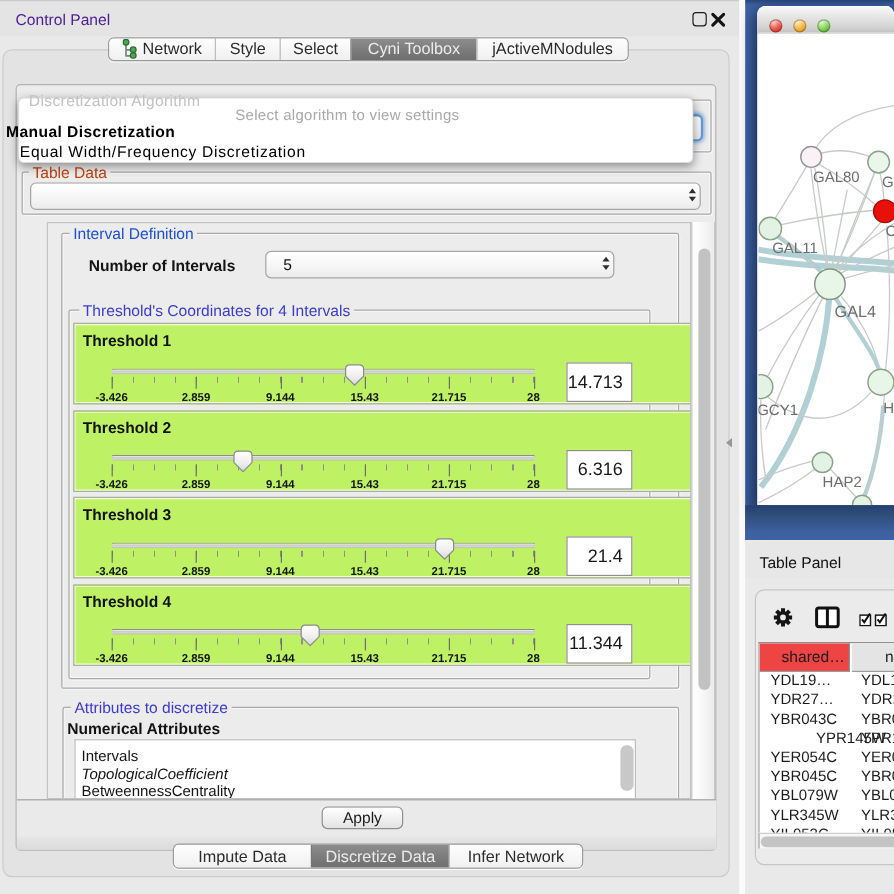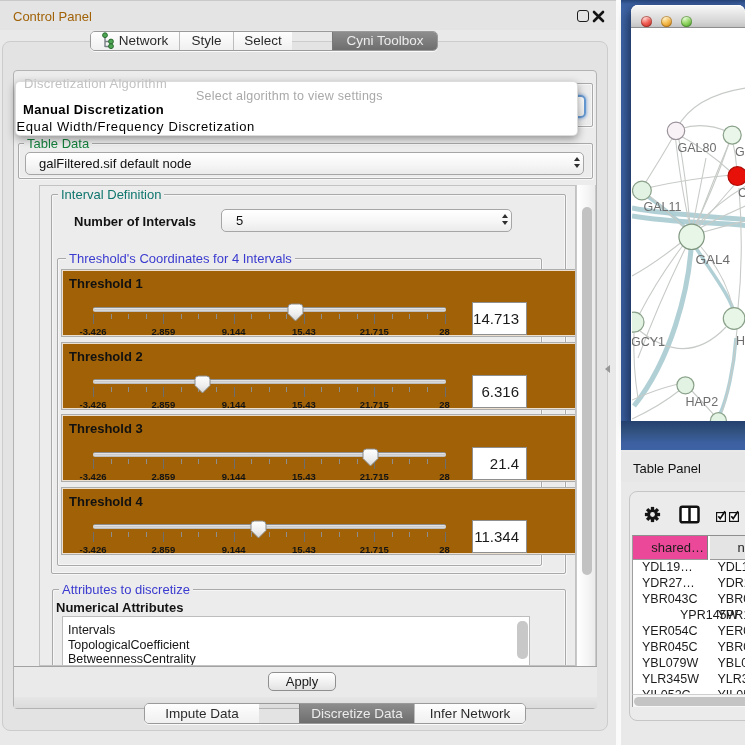--- a/index.html
+++ b/index.html
@@ -2,50 +2,50 @@
 <html><head>
 <meta charset="utf-8">
 <style>
   * { margin:0; padding:0; box-sizing:border-box; }
   html,body { width:745px; height:745px; overflow:hidden; }
   body { font-family:"Liberation Sans", sans-serif; background:#e9e9e9; position:relative; }
   .abs { position:absolute; }
 
   
   #titlebar { left:0; top:0; width:616px; height:30px; background:#e4e4e4; border-top:1px solid #c9c9c9; }
-  #titlebar .t { position:absolute; left:13px; top:8px; font-size:13px; color:#a16207; }
+  #titlebar .t { position:absolute; left:13px; top:8px; font-size:13px; color:#4c1d95; }
 
   
   #outerPanel { left:2px; top:41px; width:606px; height:690px; background:#e3e3e3; border:1px solid #cccccc; border-radius:8px; }
   #innerPanel { left:13px; top:70px; width:584px; height:639px; background:#ececec; border:1px solid #b3b3b3; border-radius:4px; }
 
   
   .seg { display:flex; border:1px solid #9a9a9a; border-radius:5px; overflow:hidden; box-shadow:0 1px 0 rgba(255,255,255,.8);align-items:flex-end; }
   .seg > div { font-size:13.5px; color:#2b2b2b; text-align:center; background:linear-gradient(#fefefe,#f0f0f0); border-left:1px solid #bdbdbd; white-space:nowrap; }
   .seg > div:first-child { border-left:none; }
-  .seg > div.on { background:linear-gradient(#8d8d8d,#6e6e6e); color:#ececec; border-left-color:#787878;margin-left:40px; }
+  .seg > div.on { background:linear-gradient(#8d8d8d,#6e6e6e); color:#ececec; border-left-color:#787878; }
 
   #topTabs { left:90px; top:31px; height:20px; }
   #topTabs > div { line-height:18px; }
   #botTabs { left:144px; top:703px; height:21px; }
   #botTabs > div { line-height:19px; }
 
   
   .gbox { position:absolute; border:1px solid #a9a9a9; border-radius:2px; box-shadow:inset 0 0 0 1px rgba(255,255,255,.55), 1px 1px 0 rgba(255,255,255,.6); }
   .gtitle { position:absolute; font-size:13px; background:#ececec; padding:0 3px; white-space:nowrap; }
 
   
   .combo { position:absolute; background:linear-gradient(#ffffff,#f6f6f6 55%,#ebebeb); border:1px solid #a6a6a6; border-radius:5px; font-size:13px; color:#111; }
   .combo .cv { position:absolute; left:13px; top:0; bottom:0; display:flex; align-items:center; }
   .stepper { position:absolute; width:8px; display:block; }
   .stepper .up { display:block; width:0;height:0;border-left:3.5px solid transparent;border-right:3.5px solid transparent;border-bottom:4.5px solid #2e2e2e; margin-bottom:3px; }
   .stepper .dn { display:block; width:0;height:0;border-left:3.5px solid transparent;border-right:3.5px solid transparent;border-top:4.5px solid #2e2e2e; }
 
   
-  .tbox { position:absolute; left:21px; width:548px; height:68px; border:1px solid #adadad; background:#a16207; box-shadow:inset 0 0 0 1px rgba(255,255,255,.8); }
+  .tbox { position:absolute; left:21px; width:548px; height:68px; border:1px solid #adadad; background:#bef264; box-shadow:inset 0 0 0 1px rgba(255,255,255,.8); }
   .tbox .tt { position:absolute; left:7px; top:6px; font-size:13px; font-weight:bold; color:#111; }
   .track { position:absolute; left:31px; top:36.5px; width:353px; height:5px; border-radius:2px; background:linear-gradient(#f1f1f1,#c9c9c9 45%,#dedede); border-top:1px solid #8d8d8d; border-bottom:1px solid #bdbdbd; }
   .minor { position:absolute; left:31px; top:44px; width:353px; height:5px;
            background:repeating-linear-gradient(90deg,#8e8e8e 0,#8e8e8e 1px,transparent 1px,transparent 17.575px); }
   .maj { position:absolute; top:44px; width:1px; height:10px; background:#6e6e6e; }
   .tl  { position:absolute; top:56px; width:50px; text-align:center; font-size:9.5px; font-weight:bold; color:#141414; }
   .vbox { position:absolute; left:410px; top:32px; width:55px; height:33px; background:#fff; border:1px solid #8f8f8f; font-size:15px; color:#1a1a1a; text-align:right; line-height:31px; padding-right:7px; }
   .thumb { position:absolute; top:32.5px; width:17px; height:19px; }
 
   
@@ -71,46 +71,46 @@
 <div class="abs seg" id="topTabs">
   <div style="width:88px;"><svg width="13" height="17" viewBox="0 0 13 17" style="vertical-align:-4px; margin-right:4px;">
         <path d="M3 4 V15 M3 9.5 H8.5 M3 14.5 H8.5" stroke="#787f86" stroke-width="1.4" fill="none"></path>
         <circle cx="3" cy="3.2" r="2.4" fill="#4da653" stroke="#2c6b31" stroke-width="1"></circle>
         <circle cx="9" cy="9.5" r="2.4" fill="#4da653" stroke="#2c6b31" stroke-width="1"></circle>
         <circle cx="9" cy="14.2" r="2.4" fill="#4da653" stroke="#2c6b31" stroke-width="1"></circle>
       </svg>Network</div>
   <div style="width:54px;">Style</div>
   <div style="width:59px;">Select</div>
   <div class="on" style="width:105px;">Cyni Toolbox</div>
+  <div style="width:126px;">jActiveMNodules</div>
 </div>
 
 <div class="gbox" style="left:18px; top:83px; width:575px; height:44px;"></div>
 <div class="combo" style="left:25px; top:95px; width:561px; height:23px; border:2px solid #6699d2; box-shadow:0 0 3px 1px rgba(100,150,215,.6);"></div>
 
 <div class="gbox" style="left:18px; top:143px; width:575px; height:36px;"></div>
-<div class="gtitle" style="left:24px; top:136px; color:#15803d;">Table Data</div>
+<div class="gtitle" style="left:24px; top:136px; color:#c2410c;">Table Data</div>
 <div class="combo" style="left:25px; top:152px; width:559px; height:23px;">
-  <span class="cv">galFiltered.sif default node</span>
   <span class="stepper" style="left:548px; top:4px;">
       <span class="up"></span>
       <span class="dn"></span>
     </span>
 </div>
 
 <div class="abs" style="left:15px; top:80.5px; width:563px; height:55.5px; border-radius:5px;
      background:#fff; box-shadow:0 3px 8px rgba(0,0,0,.38); border:1px solid rgba(130,130,130,.28);"></div>
 <div class="abs" style="left:24px; top:76px; font-size:13px; color:#c2c2c2; z-index:3; letter-spacing:0.3px;">Discretization Algorithm</div>
 <div class="abs" style="left:196px; top:88.5px; font-size:12.5px; color:#a9a9a9; z-index:3; letter-spacing:0.25px;">Select algorithm to view settings</div>
-<div class="abs" style="left:23px; top:102px; font-size:13px; font-weight:bold; color:#000; letter-spacing:0.35px;">Manual Discretization</div>
+<div class="abs" style="left:5px; top:102px; font-size:13px; font-weight:bold; color:#000; letter-spacing:0.35px;">Manual Discretization</div>
 <div class="abs" style="left:16.5px; top:118.5px; font-size:13px; color:#000; letter-spacing:0.6px;">Equal Width/Frequency Discretization</div>
 
 <div class="abs" id="viewport" style="left:39px; top:185px; width:537px; height:481px; border:1px solid #c2c2c2; background:#ececec; overflow:hidden;">
 
   <div class="gbox" style="left:11px; top:8px; width:515px; height:380px;"></div>
-  <div class="gtitle" style="left:18px; top:1px; color:#0f766e;">Interval Definition</div>
+  <div class="gtitle" style="left:18px; top:1px; color:#1d4ed8;">Interval Definition</div>
   <div class="abs" style="left:34px; top:28px; font-size:13px; font-weight:bold; color:#131313;">Number of Intervals</div>
   <div class="combo" style="left:181px; top:23px; width:291px; height:23px;">
     <span class="cv" style="left:14px;">5</span>
     <span class="stepper" style="left:280px; top:4px;">
         <span class="up"></span>
         <span class="dn"></span>
       </span>
   </div>
 
   <div class="gbox" style="left:17px; top:72px; width:485px; height:308px;"></div>
@@ -227,21 +227,21 @@
     <path d="M1 4.5 Q1 1 4.5 1 L12.5 1 Q16 1 16 4.5 L16 10.5 L8.5 18 L1 10.5 Z" fill="url(#thg3)" stroke="#8a8a8a" stroke-width="1"></path>
   </svg>
   <div class="vbox">11.344</div>
 </div>
 
   <div class="gbox" style="left:12px; top:403px; width:514px; height:90px;"></div>
   <div class="gtitle" style="left:19px; top:396px; color:#3b3bd0;">Attributes to discretize</div>
   <div class="abs" style="left:16px; top:414px; font-size:13px; font-weight:bold; color:#131313;">Numerical Attributes</div>
   <div class="abs" style="left:22px; top:430px; width:468px; height:60px; background:#fff; border:1px solid #bdbdbd; border-bottom:none;">
     <div class="litem" style="top:6px;">Intervals</div>
-    <div class="litem" style="top:20.5px;">TopologicalCoefficient</div>
+    <div class="litem" style="top:20.5px;font-style:italic;">TopologicalCoefficient</div>
     <div class="litem" style="top:35px;">BetweennessCentrality</div>
     <div class="abs" style="left:454px; top:4px; width:10.5px; height:38px; border-radius:5px; background:#c8c8c8;"></div>
   </div>
 </div>
 
 <div class="abs" style="left:576px; top:185px; width:20px; height:481px; background:linear-gradient(90deg,#ffffff,#f6f6f6 55%,#ebebeb); border-left:1px solid #c9c9c9; border-right:1px solid #c9c9c9;"></div>
 <div class="abs" style="left:581.5px; top:207px; width:10.5px; height:368px; border-radius:5.5px; background:#c2c2c2;"></div>
 
 <div class="abs" style="left:14px; top:666px; width:583px; height:31px; background:#eaeaea; border-top:1px solid #a2a2a2;"></div>
 <div class="abs" style="left:14px; top:697px; width:583px; height:11px; background:linear-gradient(#e6e6e6,#dbdbdb);"></div>
@@ -348,21 +348,21 @@
   <rect x="1.5" y="1.7" width="18" height="15.6" rx="1.8" fill="#fff" stroke="#111" stroke-width="2.5"></rect>
   <line x1="10.5" y1="1.7" x2="10.5" y2="17.3" stroke="#111" stroke-width="2.5"></line>
 </svg>
 <svg class="abs" style="left:716px; top:509.5px;" width="26" height="12" viewBox="0 0 26 12">
   <rect x="0.6" y="2.6" width="8.8" height="8.8" fill="#fff" stroke="#111" stroke-width="1.2"></rect>
   <path d="M2.3 6.2 L4.2 8.6 L9 1.2" fill="none" stroke="#111" stroke-width="1.7"></path>
   <rect x="13.6" y="2.6" width="8.8" height="8.8" fill="#fff" stroke="#111" stroke-width="1.2"></rect>
   <path d="M15.3 6.2 L17.2 8.6 L22 1.2" fill="none" stroke="#111" stroke-width="1.7"></path>
 </svg>
 <div class="abs" style="left:632px; top:535px; width:113px; height:159px; overflow:hidden; background:#fff; border-top:1px solid #8f8f8f; border-left:1px solid #9f9f9f;">
-  <div style="position:absolute; left:0; top:0; width:75px; height:23.5px; background:#ec4899; border-right:1.5px solid #7f7f7f; border-bottom:1px solid #9a9a9a; font-size:13px; color:#1c1c1c; text-align:right; line-height:23px; padding-right:3px;">shared…</div>
+  <div style="position:absolute; left:0; top:0; width:75px; height:23.5px; background:#ef4444; border-right:1.5px solid #7f7f7f; border-bottom:1px solid #9a9a9a; font-size:13px; color:#1c1c1c; text-align:right; line-height:23px; padding-right:3px;">shared…</div>
   <div style="position:absolute; left:76.5px; top:0; width:120px; height:23.5px; background:#e4e4e4; border-bottom:1px solid #9a9a9a; font-size:13px; color:#1c1c1c; line-height:23px; padding-left:28px;">name</div>
   <div class="row" style="left:9px; top:24.0px;">YDL19…</div>
   <div class="row" style="left:84.5px; top:24.0px;">YDL19</div>
   <div class="row" style="left:9px; top:40.0px;">YDR27…</div>
   <div class="row" style="left:84.5px; top:40.0px;">YDR27</div>
   <div class="row" style="left:9px; top:56.0px;">YBR043C</div>
   <div class="row" style="left:84.5px; top:56.0px;">YBR04</div>
   <div class="row" style="left:23px; top:72.0px;margin-left:24px;">YPR145W</div>
   <div class="row" style="left:84.5px; top:72.0px;">YPR14</div>
   <div class="row" style="left:9px; top:88.0px;">YER054C</div>

